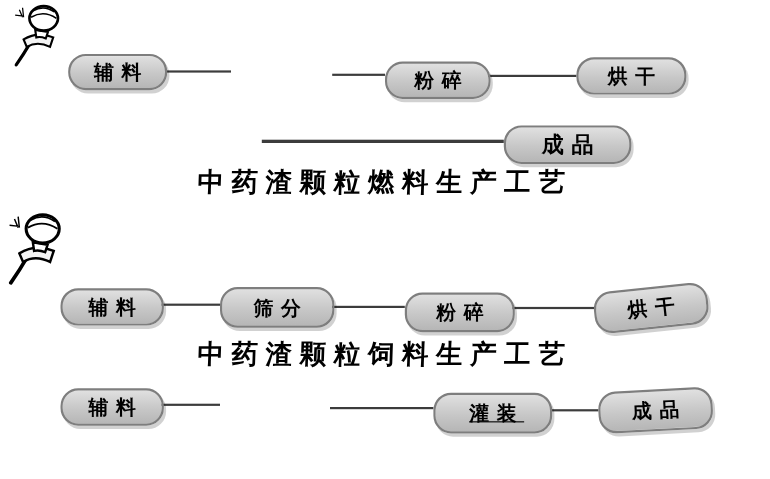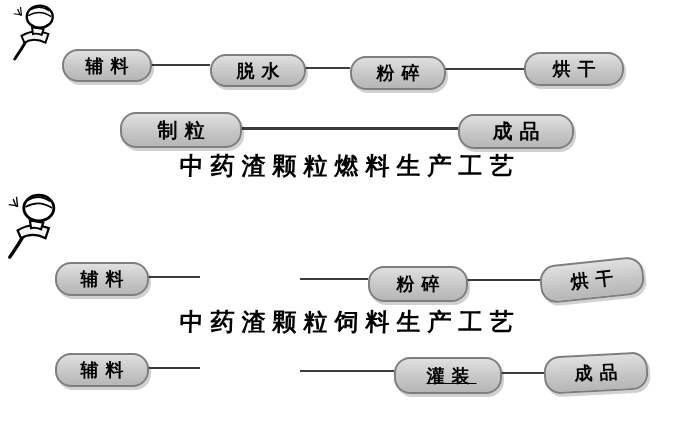--- a/index.html
+++ b/index.html
@@ -74,49 +74,48 @@
       <path d="M25 25 L37 27 L35 33 Q30 31 26 32 Z" fill="#ffffff" stroke="#000" stroke-width="2"></path>
       <ellipse cx="33" cy="14" rx="13.5" ry="11.5" fill="#ffffff" stroke="#000" stroke-width="2.5"></ellipse>
       <path d="M23 7 Q33 1 43 8" stroke="#000" stroke-width="1.5" fill="none"></path>
       <path d="M21 13 Q33 6 45 14" stroke="#000" stroke-width="1.5" fill="none"></path>
     </svg>
   </div>
 
   <div class="pill" style="left:62px; top:49px; width:86px; height:29px;">辅料</div>
   <div class="line" style="left:148px; top:64px; width:62px;"></div>
 
-  <div class="pill" style="left:210px; top:54px; width:92px; height:29px;">脱水</div>
   <div class="line" style="left:302px; top:67px; width:48px;"></div>
 
   <div class="pill" style="left:350px; top:56px; width:92px; height:30px;">粉碎</div>
   <div class="line" style="left:442px; top:68px; width:82px;"></div>
 
   <div class="pill" style="left:524px; top:52px; width:96px; height:30px;">烘干</div>
 
-  <div class="pill big" style="left:120px; top:112px; width:118px; height:32px;">制粒</div>
   <div class="line thick" style="left:238px; top:127px; width:220px;"></div>
   <div class="pill big" style="left:458px; top:114px; width:112px; height:31px;">成品</div>
 
   <div class="caption" style="top:150px;">中药渣颗粒燃料生产工艺</div>
 
   <div class="pushpin" style="left:2px; top:192px; width:58px; height:70px;">
     <svg viewBox="0 0 52 62" width="58" height="70">
       <path d="M10 6 l3 7 M6 11 l8 1 M13 4 l1 9" stroke="#000" stroke-width="1.2" fill="none"></path>
       <path d="M7 58 Q14 48 21 36" stroke="#000" stroke-width="3" fill="none" stroke-linecap="round"></path>
       <path d="M14 34 Q27 26 42 32 L39 41 Q27 35 17 41 Z" fill="#f4f4f4" stroke="#000" stroke-width="2"></path>
       <path d="M25 25 L37 27 L35 33 Q30 31 26 32 Z" fill="#ffffff" stroke="#000" stroke-width="2"></path>
       <ellipse cx="33" cy="14" rx="13.5" ry="11.5" fill="#ffffff" stroke="#000" stroke-width="2.5"></ellipse>
       <path d="M23 7 Q33 1 43 8" stroke="#000" stroke-width="1.5" fill="none"></path>
       <path d="M21 13 Q33 6 45 14" stroke="#000" stroke-width="1.5" fill="none"></path>
     </svg>
   </div>
 
   <div class="pill" style="left:55px; top:262px; width:90px; height:30px;">辅料</div>
   <div class="line" style="left:145px; top:276px; width:55px;"></div>
 
+  <div class="pill" style="left:200px; top:261px; width:100px; height:33px;">筛分</div>
   <div class="line" style="left:300px; top:278px; width:68px;"></div>
 
   <div class="pill" style="left:368px; top:266px; width:96px; height:32px;">粉碎</div>
   <div class="line" style="left:464px; top:279px; width:76px;"></div>
 
   <div class="pill" style="left:540px; top:261px; width:100px; height:34px; transform:rotate(-6deg);">烘干</div>
 
   <div class="caption" style="top:306px;">中药渣颗粒饲料生产工艺</div>
 
   <div class="pill" style="left:55px; top:353px; width:90px; height:30px;">辅料</div>

